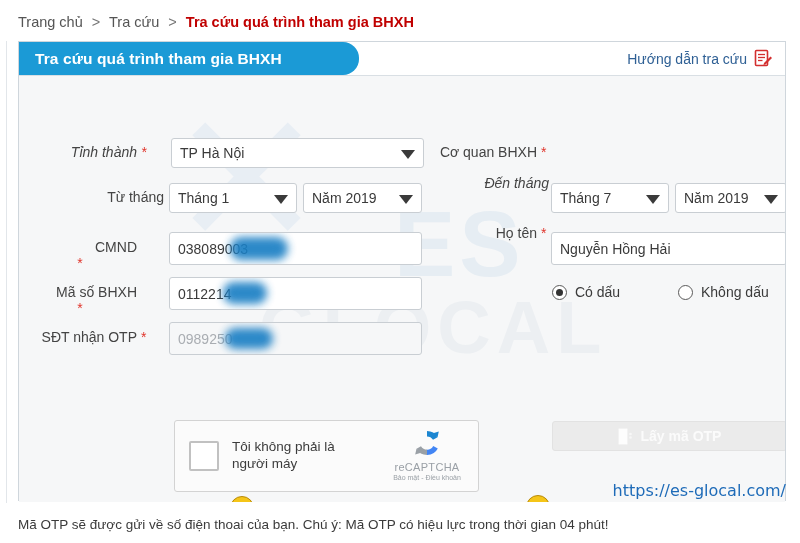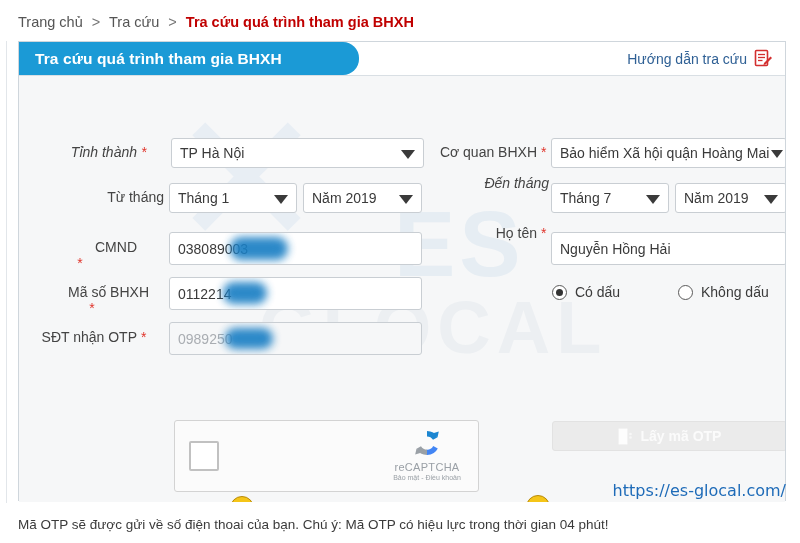--- a/index.html
+++ b/index.html
@@ -255,24 +255,20 @@
     </div>
     <div class="field sel" style="position:absolute;left:152px;top:62px;width:253px;">
       <span>TP Hà Nội</span>
       <span class="caret"></span>
     </div>
 
     <div class="row" style="left:400px;top:68px;">
       <span class="lbl" style="width:118px;">Cơ quan BHXH</span>
       <span class="req">*</span>
     </div>
-    <div class="field sel" style="position:absolute;left:532px;top:62px;width:236px;padding-right:20px;">
-      <span>Bảo hiểm Xã hội quận Hoàng Mai</span>
-      <span class="caret" style="right:3px;border-left-width:6px;border-right-width:6px;border-top-width:8px;"></span>
-    </div>
 
     <div class="row" style="left:0;top:113px;">
       <span class="lbl" style="width:145px;">Từ tháng</span>
     </div>
     <div class="field sel" style="position:absolute;left:150px;top:107px;width:128px;">
       <span>Tháng 1</span>
       <span class="caret"></span>
     </div>
     <div class="field sel" style="position:absolute;left:284px;top:107px;width:119px;">
       <span>Năm 2019</span>
@@ -301,21 +297,21 @@
     </div>
 
     <div class="row" style="left:400px;top:149px;">
       <span class="lbl" style="width:118px;">Họ tên</span>
       <span class="req">*</span>
     </div>
     <div class="field tall" style="position:absolute;left:532px;top:156px;width:236px;">
       <span>Nguyễn Hồng Hải</span>
     </div>
 
-    <div class="row" style="left:12px;top:208px;flex-direction:column;">
+    <div class="row" style="left:0;top:208px;flex-direction:column;">
       <span class="lbl" style="width:118px;">Mã số BHXH</span>
       <span class="req">*</span>
     </div>
     <div class="field tall" style="position:absolute;left:150px;top:201px;width:253px;">
       <span>0112214</span>
       <span class="blob" style="left:53px;top:4px;width:44px;height:22px;"></span>
     </div>
 
     <div class="radio-wrap" style="position:absolute;left:533px;top:208px;">
       <span class="radio on"></span>
@@ -330,20 +326,21 @@
       <span class="lbl" style="width:118px;">SĐT nhận OTP</span>
       <span class="req">*</span>
     </div>
     <div class="field tall placeholder-val" style="position:absolute;left:150px;top:246px;width:253px;background:#f6f7f8;">
       <span>0989250</span>
       <span class="blob" style="left:55px;top:5px;width:48px;height:21px;"></span>
     </div>
 
     <div id="recaptcha">
       <span class="cbox"></span>
+      <span class="cap-text">Tôi không phải là người máy</span>
       <span class="brand">
         <span>
           <svg width="32" height="32" viewBox="0 0 32 32" style="margin:0 auto;">
             <path d="M16 4 a12 12 0 0 1 10.5 6.2 l-4.5 2.6 a7 7 0 0 0 -6 -3.4 z" fill="#1c86d1"></path>
             <path d="M26.5 10.2 l1.3 -5.6 l-5.8 1.6 z" fill="#1c86d1"></path>
             <path d="M16 28 a12 12 0 0 1 -10.5 -6.2 l4.5 -2.6 a7 7 0 0 0 6 3.4 z" fill="#9aa0a6"></path>
             <path d="M5.5 21.8 l-1.3 5.6 l5.8 -1.6 z" fill="#9aa0a6"></path>
             <path d="M26.8 21.6 a12 12 0 0 1 -10.8 6.4 l0 -5.2 a7 7 0 0 0 6.2 -3.8 z" fill="#4285f4"></path>
           </svg>
         </span>

